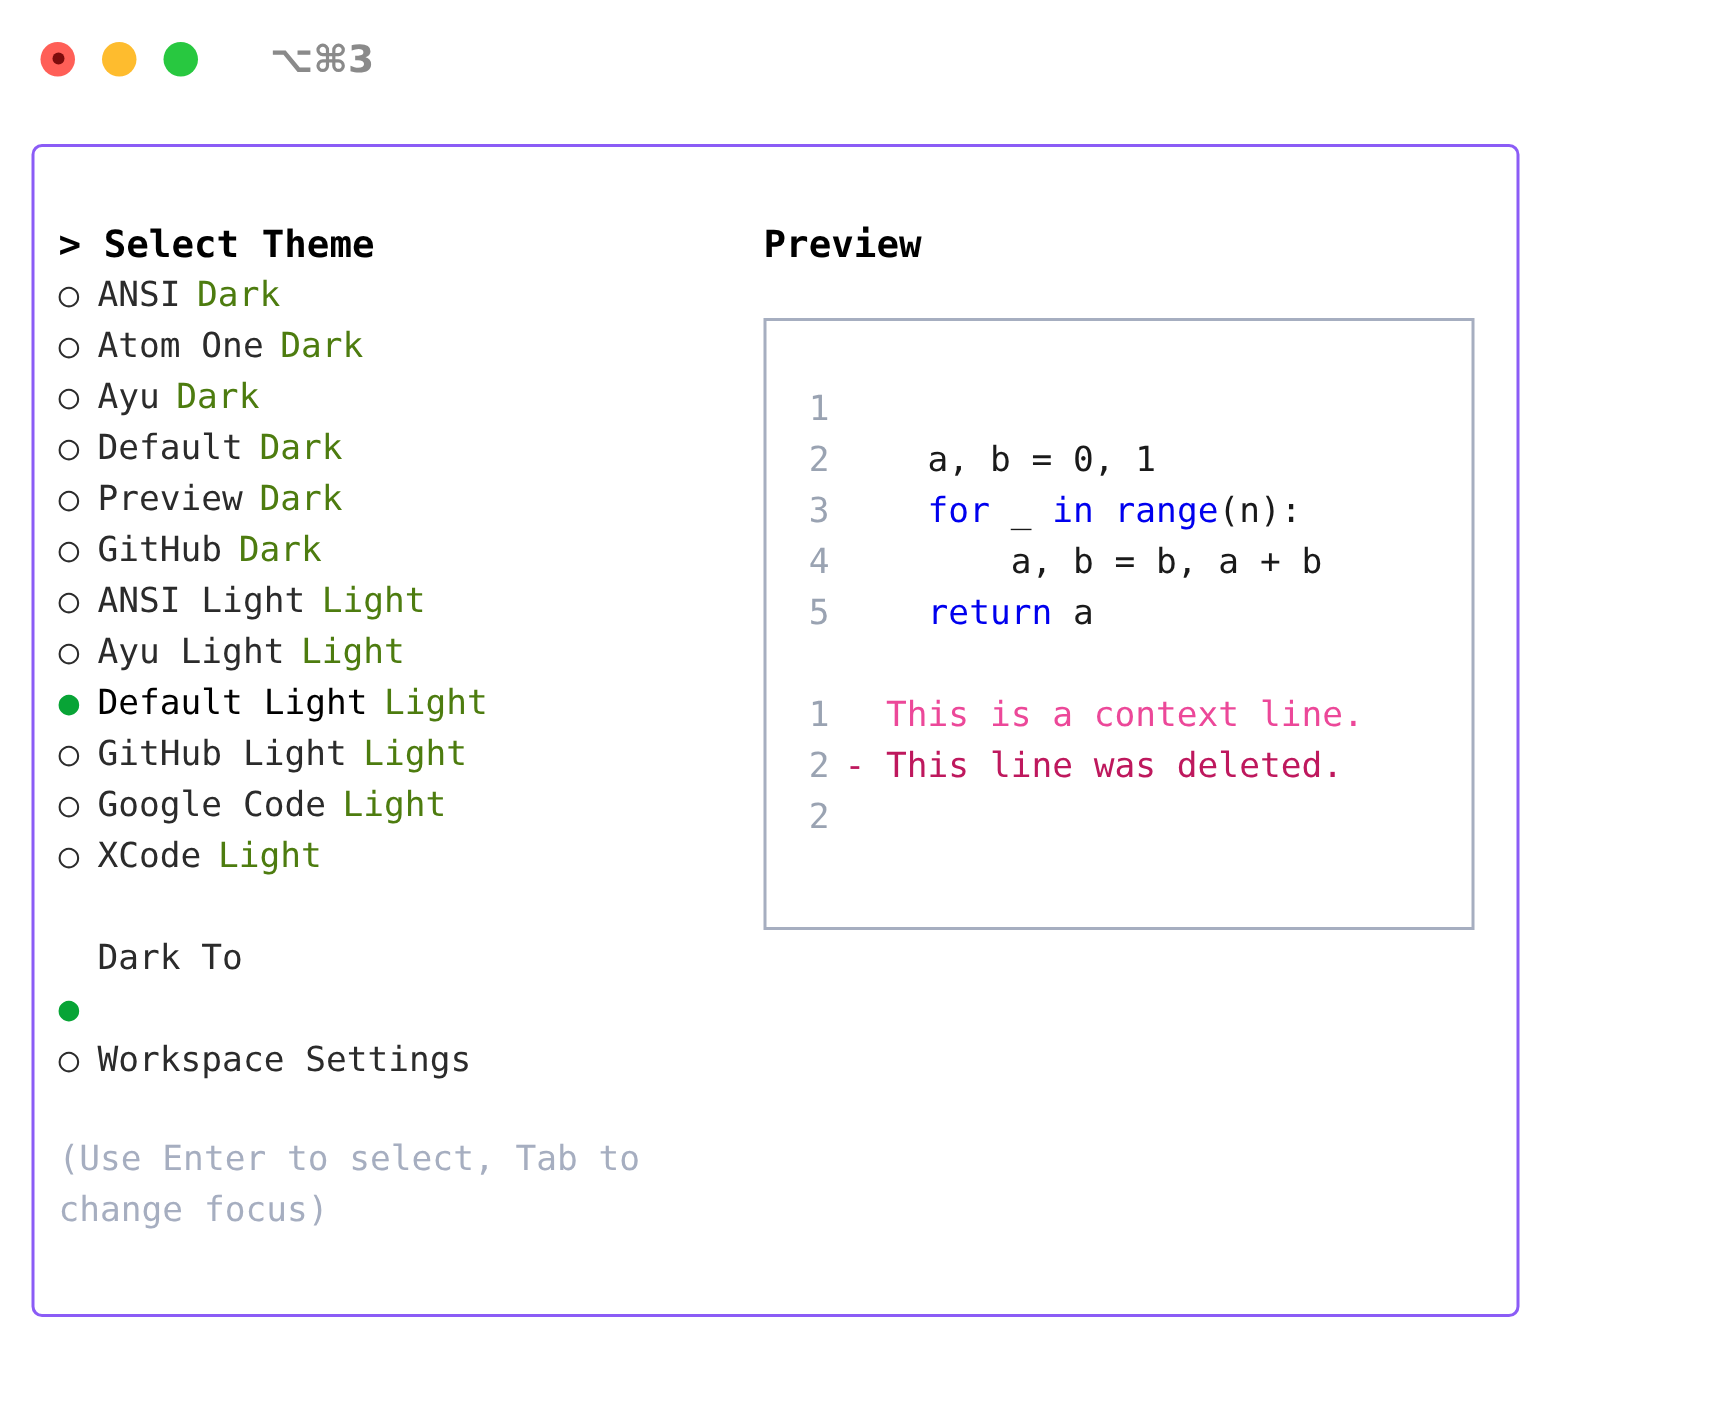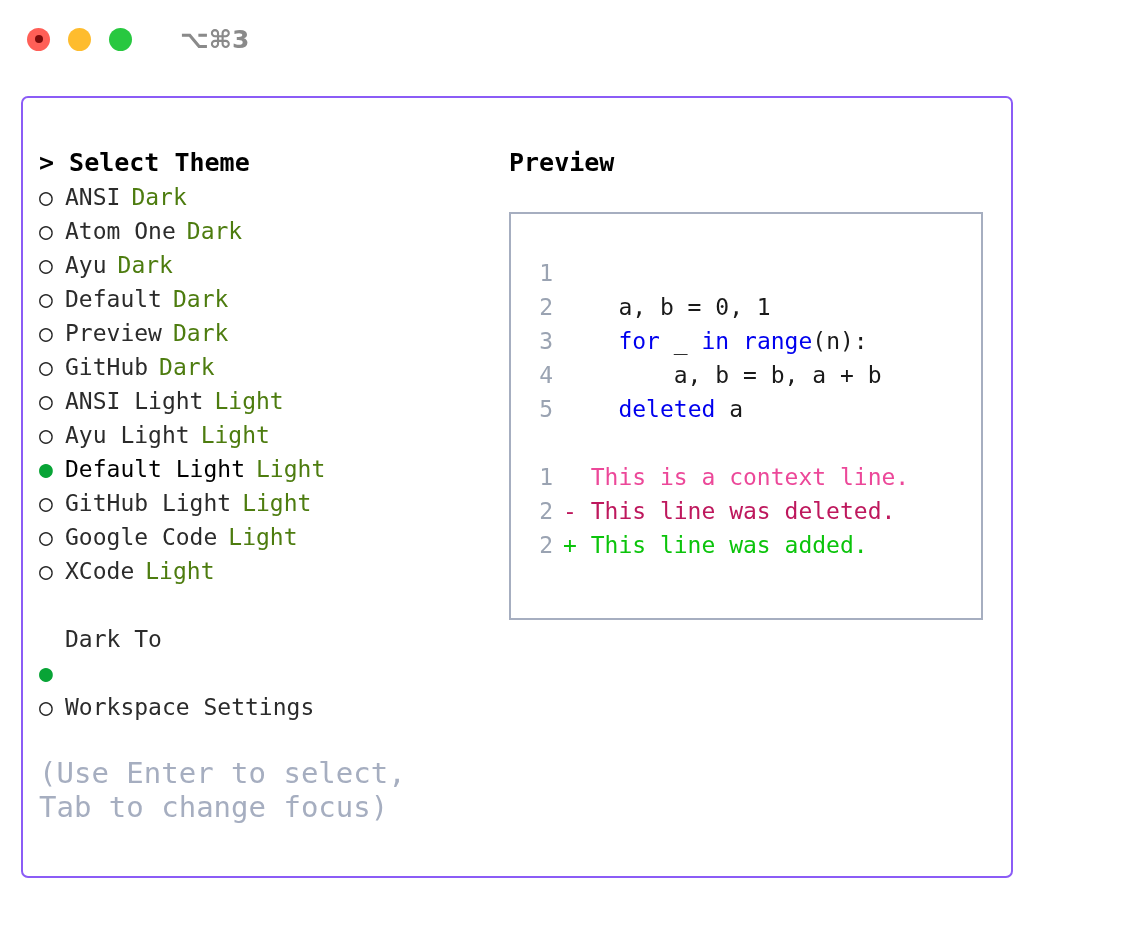--- a/index.html
+++ b/index.html
@@ -144,21 +144,21 @@
     font-size: 23px;
     color: #2b2b2b;
     line-height: 34px;
     padding-left: 26px;
     white-space: pre;
   }
   .spacer { height: 34px; }
 
   .hint {
     margin-top: 32px;
-    font-size: 29px;
+    font-size: 23px;
     color: #a6aec0;
     line-height: 34px;
     width: 420px;
     white-space: pre-wrap;
   }
 
   
   .preview-title {
     font-size: 25px;
     font-weight: 700;
@@ -244,26 +244,26 @@
       </div>
 
       <div class="col-right">
         <div class="preview-title">Preview</div>
         <div class="preview-box">
           <div id="code-block">
               <div class="code-line"><span class="ln">1</span></div>
               <div class="code-line"><span class="ln">2</span><span><span class="tok-pl">    a, b = 0, 1</span></span></div>
               <div class="code-line"><span class="ln">3</span><span><span class="tok-pl">    </span><span class="tok-kw">for</span><span class="tok-pl"> _ </span><span class="tok-kw">in</span><span class="tok-pl"> </span><span class="tok-kw">range</span><span class="tok-pl">(n):</span></span></div>
               <div class="code-line"><span class="ln">4</span><span><span class="tok-pl">        a, b = b, a + b</span></span></div>
-              <div class="code-line"><span class="ln">5</span><span><span class="tok-pl">    </span><span class="tok-kw">deleted</span><span class="tok-pl"> a</span></span></div>
+              <div class="code-line"><span class="ln">5</span><span><span class="tok-pl">    </span><span class="tok-kw">return</span><span class="tok-pl"> a</span></span></div>
             </div>
           <div class="blank-line"></div>
           <div id="diff-block">
               <div class="code-line"><span class="ln">1</span><span class="tok-ctx">  This is a context line.</span></div>
               <div class="code-line"><span class="ln">2</span><span class="tok-del">- This line was deleted.</span></div>
-              <div class="code-line"><span class="ln">2</span><span class="tok-add">+ This line was added.</span></div>
+              <div class="code-line"><span class="ln">2</span></div>
             </div>
         </div>
       </div>
 
     </div>
   </div>
 </div>
 
 </body></html>

